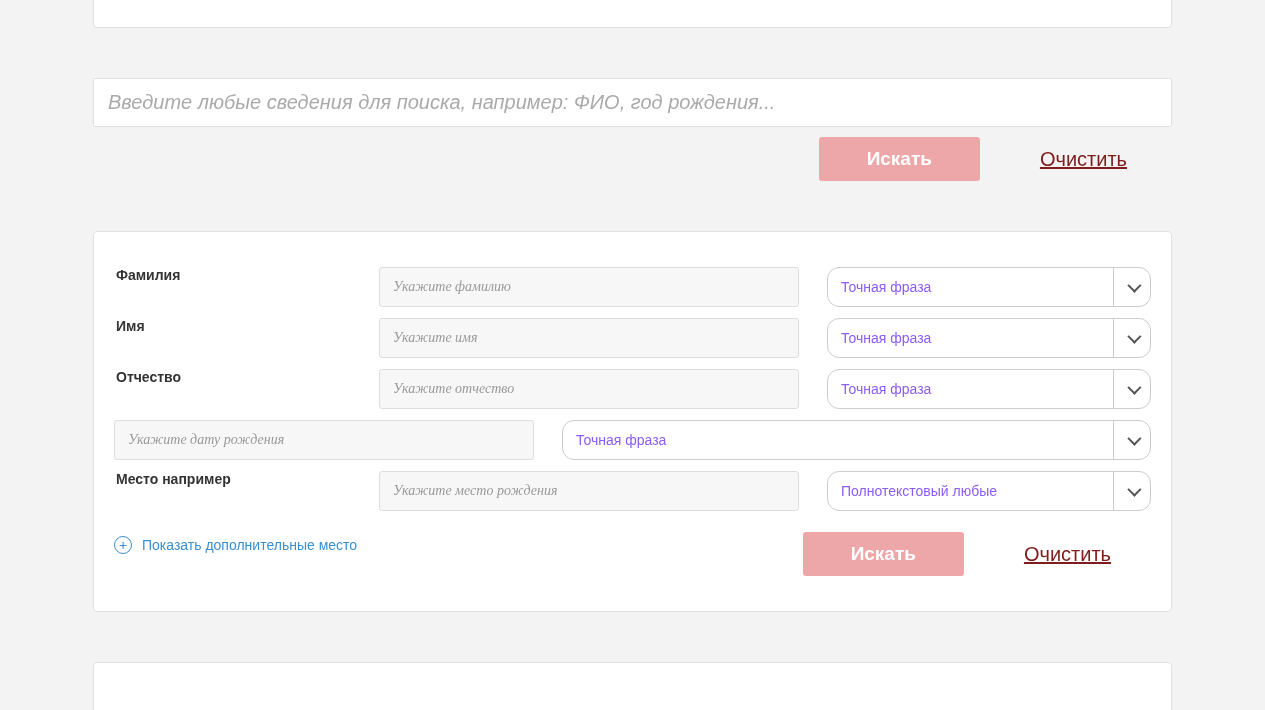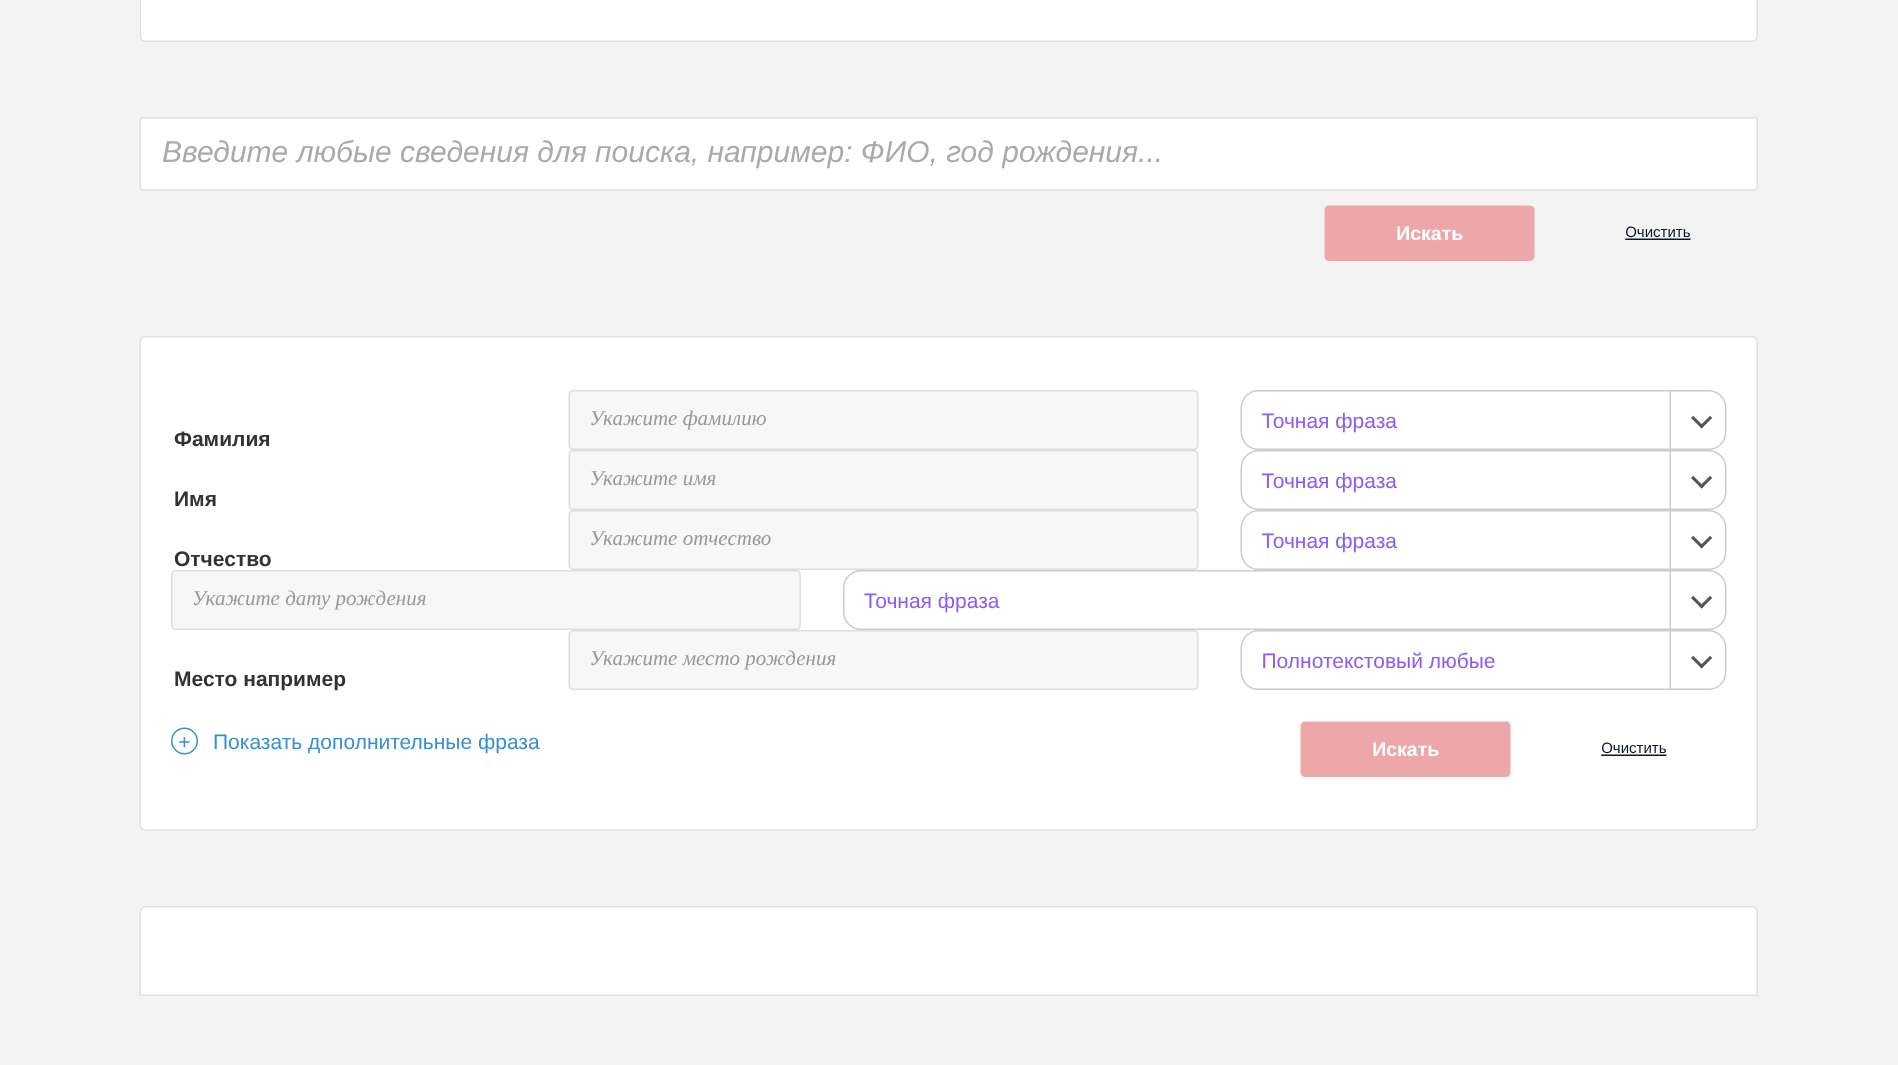--- a/index.html
+++ b/index.html
@@ -50,40 +50,41 @@
       margin-top: 10px;
       gap: 60px;
       padding-right: 45px;
     }
     .btn-search {
       background: #eda7a9;
       color: #ffffff;
       border: none;
       border-radius: 3px;
       padding: 11px 48px;
-      font-size: 13px;
+      font-size: 19px;
       font-weight: bold;
       cursor: pointer;
     }
     .link-clear {
-      color: #0f172a;
+      color: #7f1d1d;
       text-decoration: underline;
-      font-size: 10px;
+      font-size: 20px;
       cursor: pointer;
     }
     .adv-card {
       margin: 50px 93px 0 93px;
       background: #ffffff;
       border: 1px solid #e0e0e0;
       border-radius: 4px;
       padding: 35px 20px 35px 20px;
     }
     .form-row {
       display: flex;
-      align-items: flex-end;
+      align-items: flex-start;
+      margin-bottom: 11px;
     }
     .form-label {
       width: 265px;
       font-size: 14px;
       color: #333;
       font-weight: bold;
       padding-left: 2px;
     }
     .form-input-wrap {
       width: 420px;
@@ -267,21 +268,21 @@
           <span>Полнотекстовый любые</span>
         </div>
         <div class="select-chevron-box">
           <div class="chevron"></div>
         </div>
       </div>
     </div>
 
     <div class="show-more-row">
       <div class="plus-circle">+</div>
-      <span class="show-more-text">Показать дополнительные фраза</span>
+      <span class="show-more-text">Показать дополнительные место</span>
     </div>
 
     <div class="adv-actions">
       <button class="btn-search">Искать</button>
       <a class="link-clear">Очистить</a>
     </div>
 
   </div>
 
   <div class="footer-card"></div>

